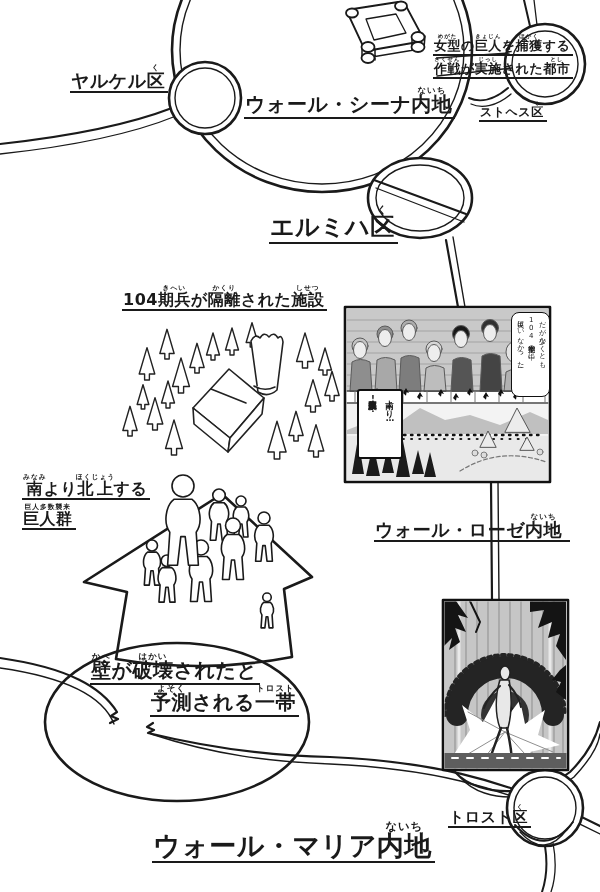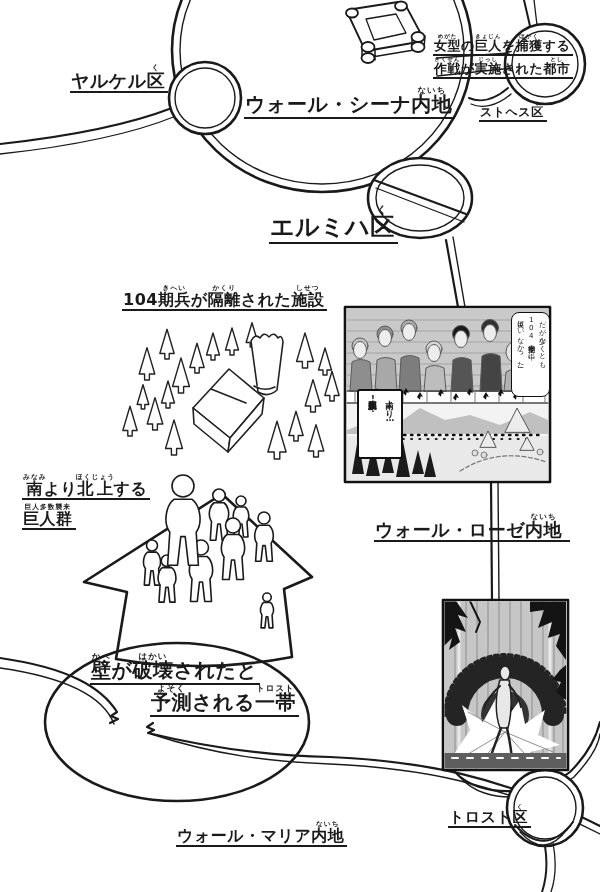--- a/index.html
+++ b/index.html
@@ -289,21 +289,21 @@
 <div class="lbl" style="left:244px;top:86px;font-size:20px">ウォール・シーナ<ruby>内地<rt>ないち</rt></ruby></div>
 <div class="lbl" style="left:479px;top:100px;font-size:12px">ストヘス<ruby>区<rt>く</rt></ruby></div>
 <div class="lbl" style="left:269px;top:204px;font-size:24px">エルミハ<ruby>区<rt>く</rt></ruby></div>
 <div class="lbl" style="left:122px;top:284px;font-size:16px">104<ruby>期兵<rt>きへい</rt></ruby>が<ruby>隔離<rt>かくり</rt></ruby>された<ruby>施設<rt>しせつ</rt></ruby></div>
 <div class="lbl" style="left:22px;top:473px;font-size:16px"><ruby>南<rt>みなみ</rt></ruby>より<ruby>北上<rt>ほくじょう</rt></ruby>する</div>
 <div class="lbl" style="left:22px;top:503px;font-size:16px"><ruby>巨人群<rt>巨人多数襲来</rt></ruby></div>
 <div class="lbl" style="left:374px;top:512px;font-size:18px;padding-right:8px">ウォール・ローゼ<ruby>内地<rt>ないち</rt></ruby></div>
 <div class="lbl" style="left:90px;top:652px;font-size:20px"><ruby>壁<rt>かべ</rt></ruby>が<ruby>破壊<rt>はかい</rt></ruby>されたと</div>
 <div class="lbl" style="left:150px;top:684px;font-size:20px"><ruby>予測<rt>よそく</rt></ruby>される<ruby>一帯<rt>トロスト</rt></ruby></div>
 <div class="lbl" style="left:448px;top:803px;font-size:15px">トロスト<ruby>区<rt>く</rt></ruby></div>
-<div class="lbl" style="left:176px;top:820px;font-size:16px">ウォール・マリア<ruby>内地<rt>ないち</rt></ruby></div>
+<div class="lbl" style="left:152px;top:820px;font-size:27px">ウォール・マリア<ruby>内地<rt>ないち</rt></ruby></div>
 
 <div class="vtext speech-bubble">
   <span>だが少なくとも</span>
   <span>104期卒業生の中に</span>
   <span>巨人はいなかった─</span>
 </div>
 <div class="vtext alert-box">
   <span>南より…</span>
   <span>巨人多数襲来!!</span>
 </div>

